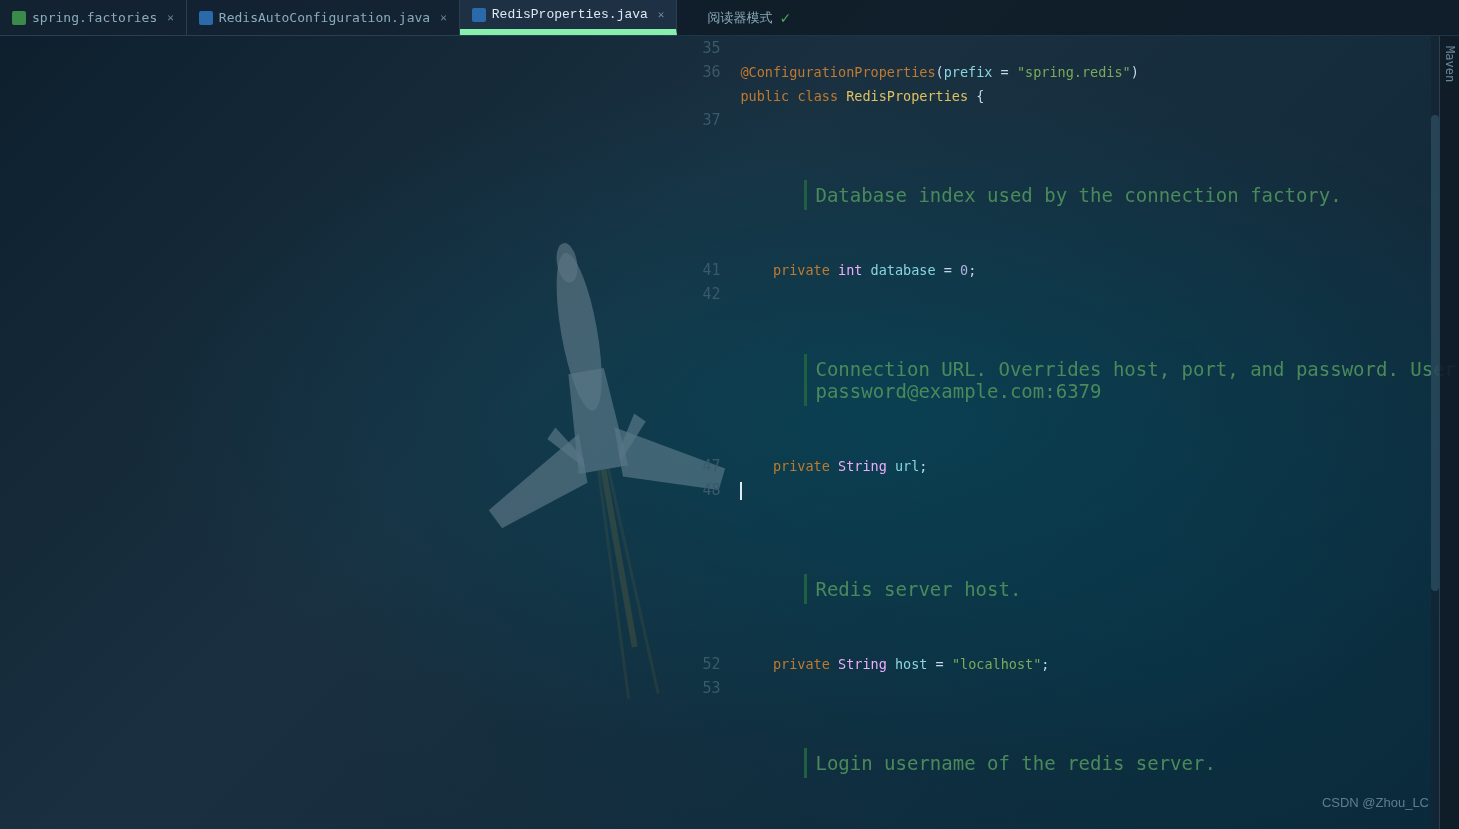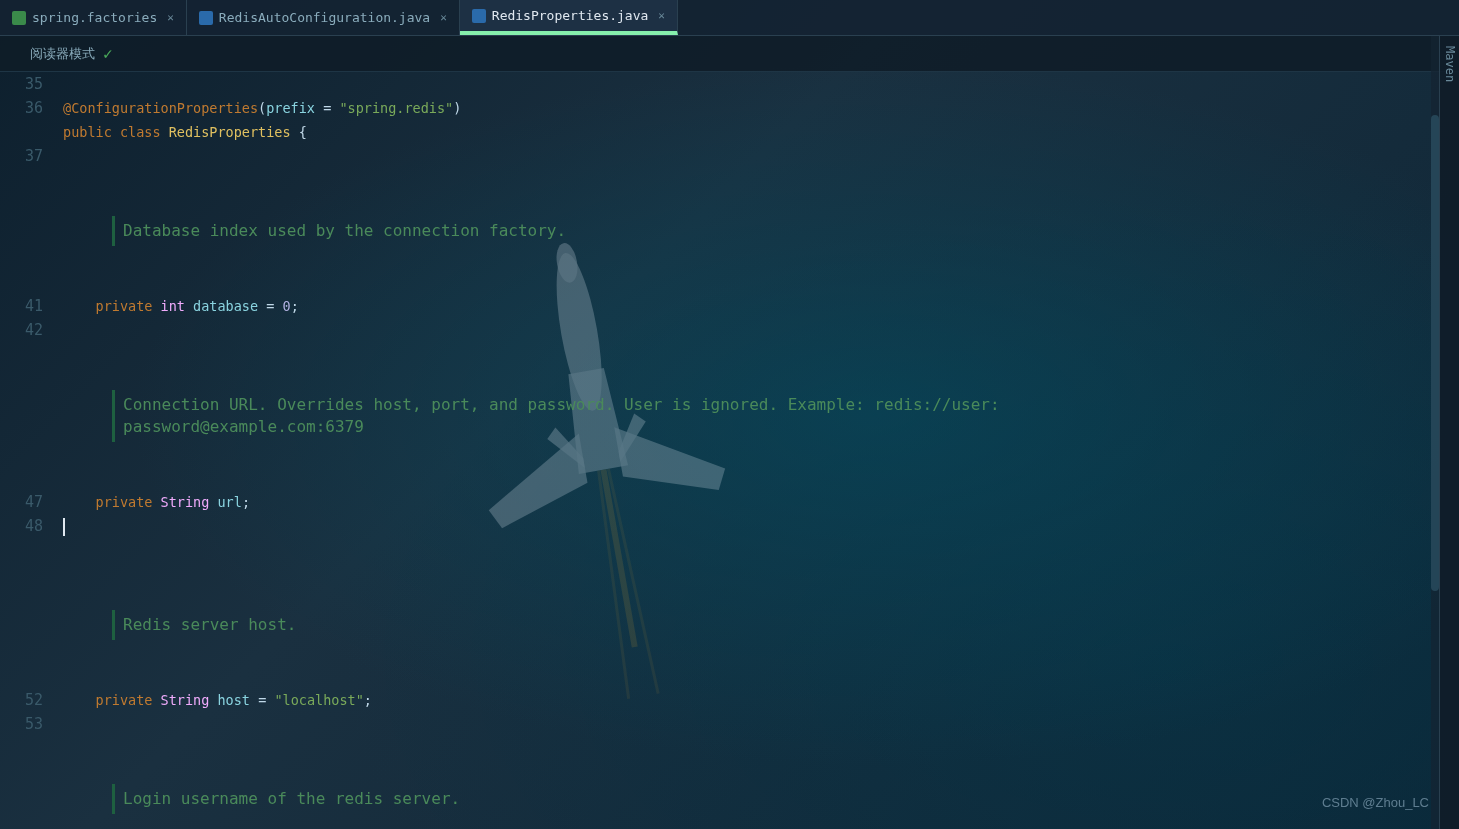--- a/index.html
+++ b/index.html
@@ -33,21 +33,21 @@
       width: 500px;
       height: 600px;
     }
 
     
     .editor-container {
       position: absolute;
       inset: 0;
       z-index: 2;
       display: flex;
-      flex-direction: column;
+      flex-direction: row;
       border-radius: 18px;
     }
 
     
     .tab-bar {
       display: flex;
       align-items: stretch;
       background: rgba(20, 35, 50, 0.92);
       height: 36px;
       border-bottom: 1px solid #2a4050;
@@ -63,21 +63,22 @@
       cursor: pointer;
       border-right: 1px solid #2a4050;
       gap: 6px;
       min-width: 0;
       white-space: nowrap;
     }
 
     .tab.active {
       background: rgba(30, 50, 70, 0.95);
       color: #e0e8f0;
-      border-bottom: 4px solid #86efac;
+      border-bottom: 6px solid #86efac;
+      font-family: Liberation Mono, monospace;
     }
 
     .tab-icon {
       width: 14px;
       height: 14px;
       border-radius: 2px;
       flex-shrink: 0;
     }
 
     .tab-icon-green { background: #3a8a4a; }
@@ -202,23 +203,23 @@
     .field { color: #8ad4e0; } 
     .number { color: #b0b0e0; }
     .punct { color: #c0d8e8; }
 
     
     .comment-block {
       display: flex;
       align-items: flex-start;
       padding: 4px 0 4px 8px;
       border-left: 3px solid #1e6040;
-      margin-left: 49px;
+      margin-left: 64px;
       color: #4a8a5a;
-      font-size: 16px;
+      font-size: 19px;
       font-family: 'Consolas', 'Monaco', monospace;
       line-height: 22px;
     }
 
     
     .cursor {
       display: inline-block;
       width: 2px;
       height: 18px;
       background: #e0e8f0;

